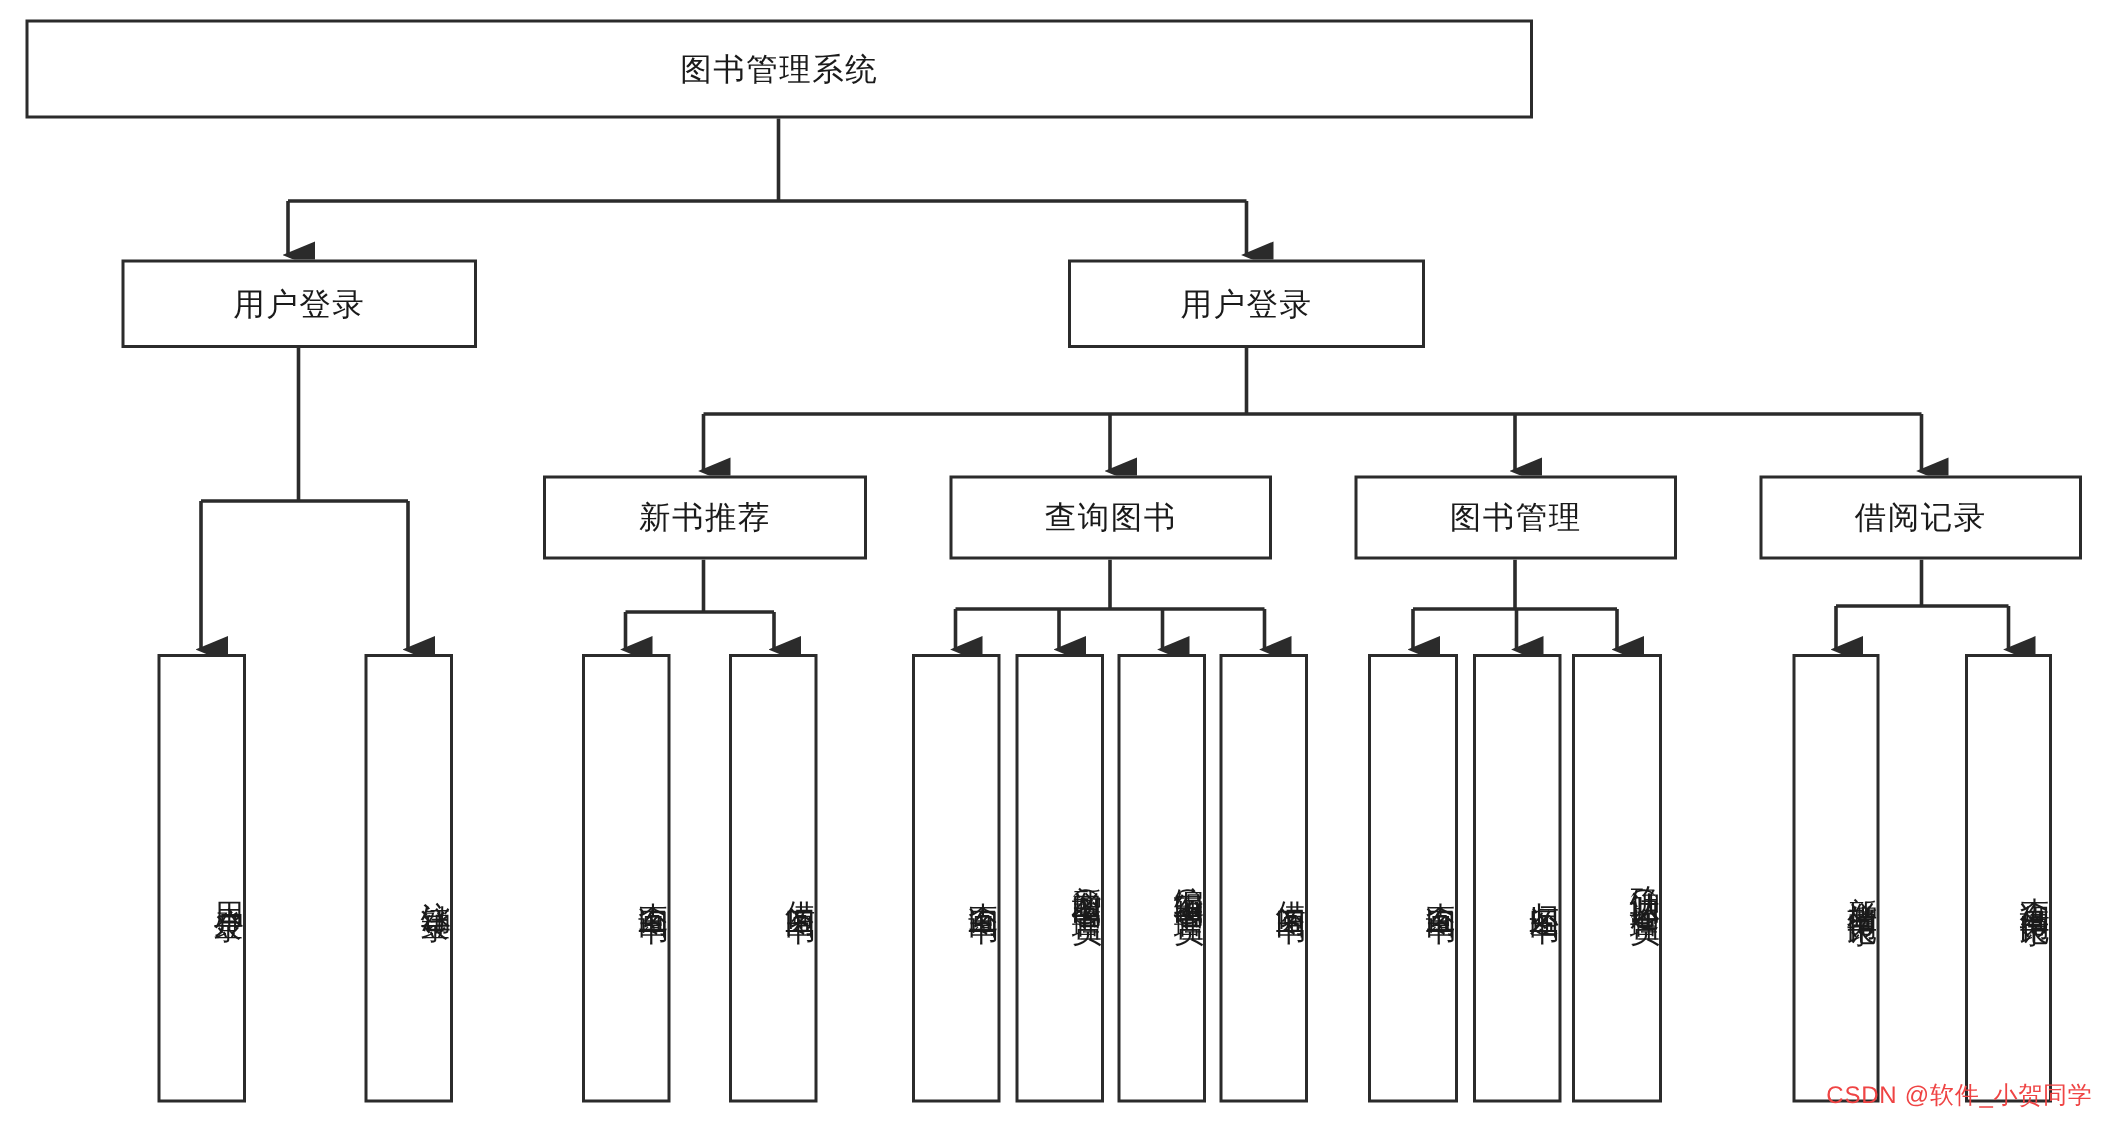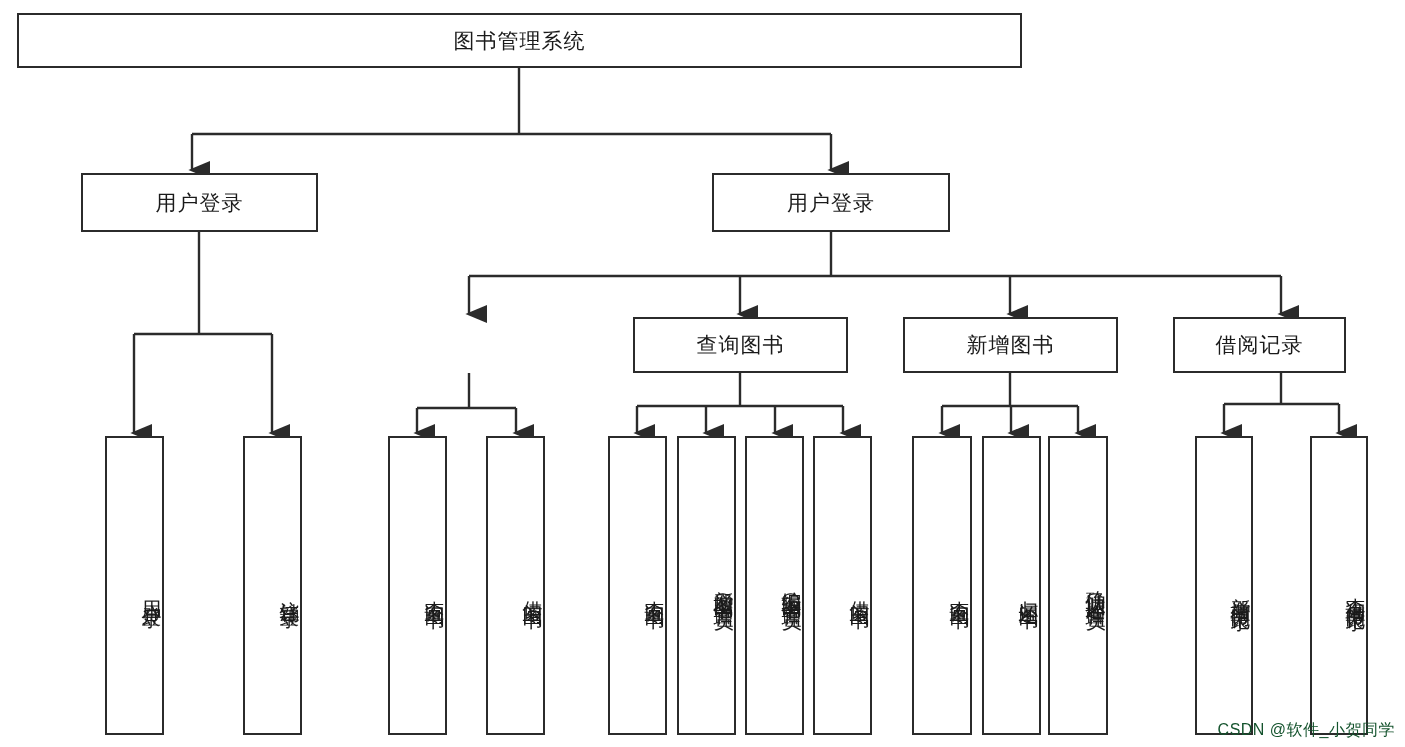--- a/index.html
+++ b/index.html
@@ -54,21 +54,21 @@
   }
   .label {
     display: block;
     white-space: nowrap;
   }
   .watermark {
     position: absolute;
     right: 10px;
     bottom: 6px;
     font-size: 16px;
-    color: #14532d;
+    color: #ef4444;
     white-space: nowrap;
     letter-spacing: 0.5px;
     text-align: center;
   }
 </style>
 </head>
 <body>
 
 <div id="canvas">
 
@@ -115,38 +115,41 @@
       <path d="M 1011 406 L 1011 433" marker-end="url(#arrow)"></path>
       <path d="M 1078 406 L 1078 433" marker-end="url(#arrow)"></path>
 
       <path d="M 1281 373 L 1281 404"></path>
       <path d="M 1224 404 L 1339 404"></path>
       <path d="M 1224 404 L 1224 433" marker-end="url(#arrow)"></path>
       <path d="M 1339 404 L 1339 433" marker-end="url(#arrow)"></path>
     </g>
   </svg>
 
-  <div class="node horizontal" style="left:17px; top:13px; width:1005px; height:55px;">
+  <div class="node horizontal" style="left:17px; top:13px; width:1005px; height:66px;">
     <span class="label">图书管理系统</span>
   </div>
 
   <div class="node horizontal" style="left:81px; top:173px; width:237px; height:59px;">
     <span class="label">用户登录</span>
   </div>
   <div class="node horizontal" style="left:712px; top:173px; width:238px; height:59px;">
     <span class="label">用户登录</span>
   </div>
 
+  <div class="node horizontal" style="left:362px; top:317px; width:216px; height:56px;">
+    <span class="label">新书推荐</span>
+  </div>
   <div class="node horizontal" style="left:633px; top:317px; width:215px; height:56px;">
     <span class="label">查询图书</span>
   </div>
   <div class="node horizontal" style="left:903px; top:317px; width:215px; height:56px;">
-    <span class="label">新增图书</span>
+    <span class="label">图书管理</span>
   </div>
-  <div class="node horizontal" style="left:1173px; top:317px; width:173px; height:56px;">
+  <div class="node horizontal" style="left:1173px; top:317px; width:215px; height:56px;">
     <span class="label">借阅记录</span>
   </div>
 
   <div class="node vertical" style="left:105px; top:436px; width:59px; height:299px;">
     <span class="label">用户登录</span>
   </div>
   <div class="node vertical" style="left:243px; top:436px; width:59px; height:299px;">
     <span class="label">注销登录</span>
   </div>
 

